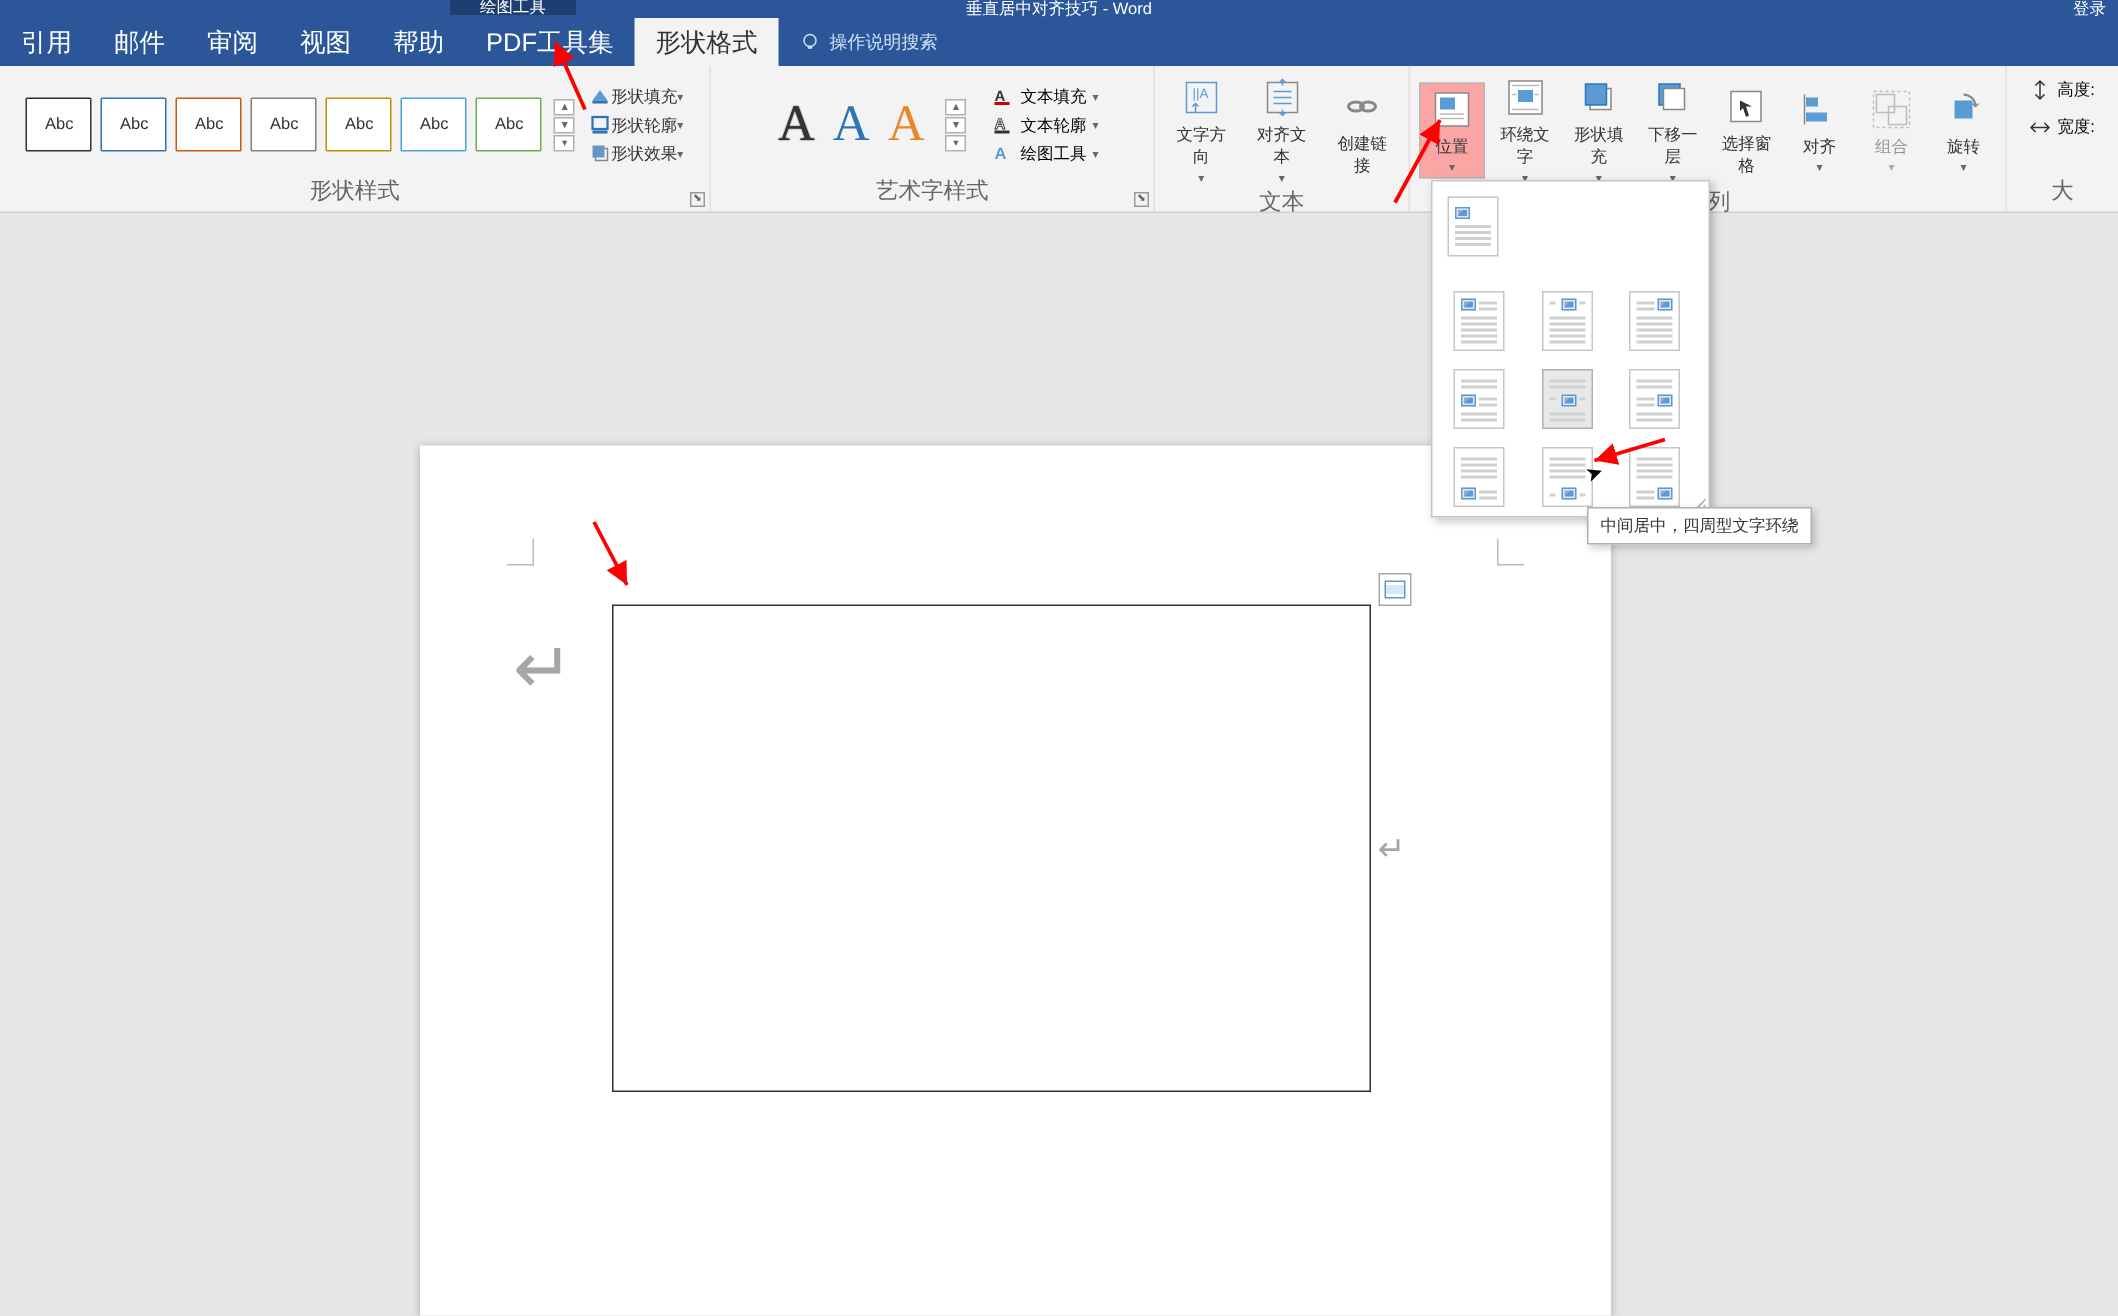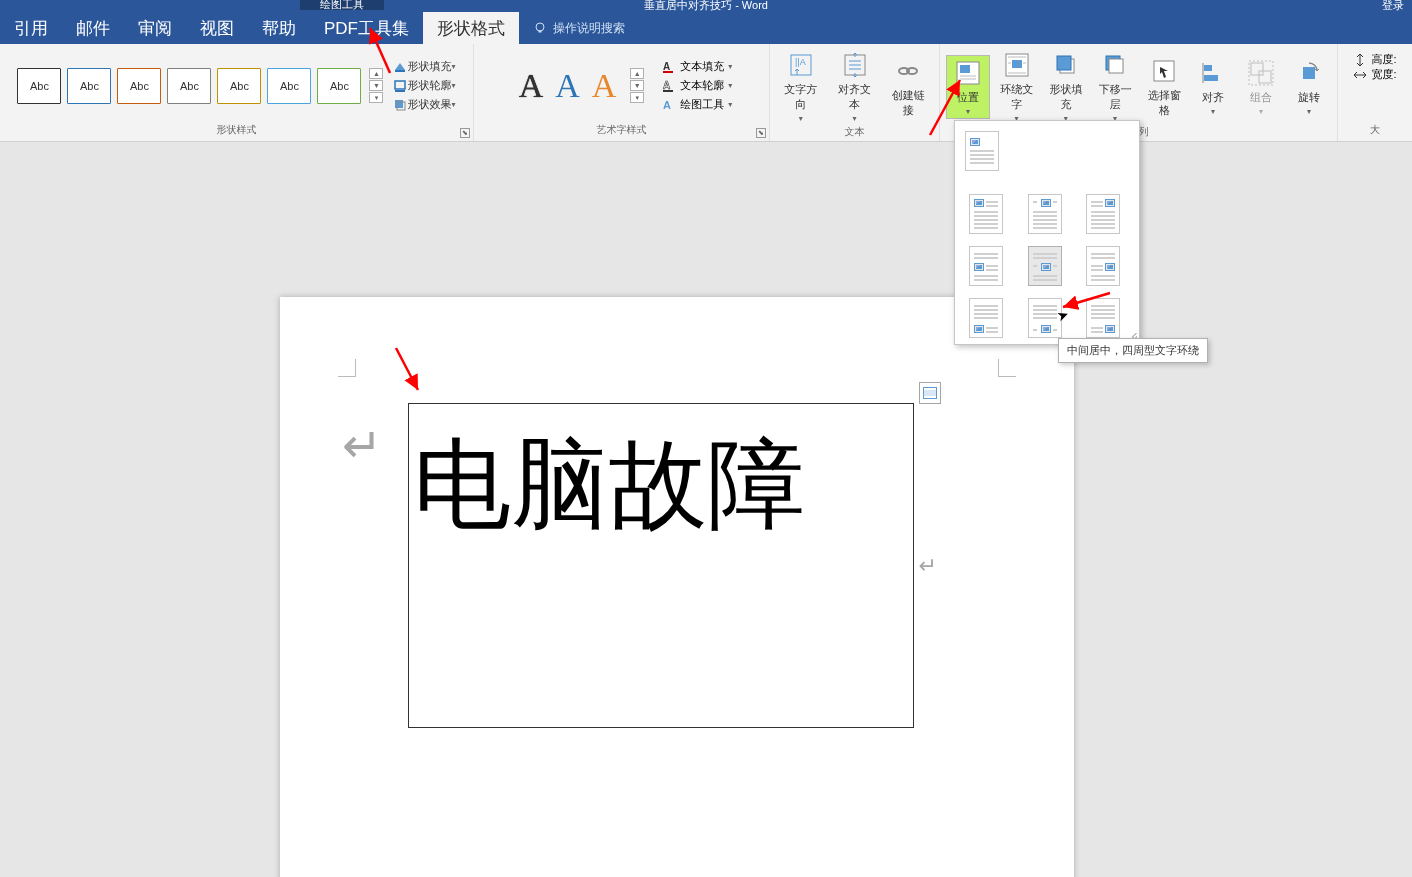--- a/index.html
+++ b/index.html
@@ -14,21 +14,21 @@
   
   .ribbon-tabs { background: #2b579a; color: #fff; height: 32px; display: flex; align-items: center; padding-left: 0; }
   .ribbon-tab { padding: 0 14px; height: 32px; display: flex; align-items: center; cursor: pointer; font-size: 17px; }
   .ribbon-tab.active { background: #f3f3f3; color: #333; }
   .tell-me { display: flex; align-items: center; padding: 0 14px; color: #cfe0f4; gap: 6px; }
   .lightbulb { width: 14px; height: 14px; display: inline-block; }
 
   
   .ribbon { background: #f3f3f3; height: 98px; border-bottom: 1px solid #d0d0d0; display: flex; }
   .ribbon-group { border-right: 1px solid #e0e0e0; padding: 4px 6px 2px 6px; display: flex; flex-direction: column; align-items: center; justify-content: space-between; position: relative; }
-  .group-label { font-size: 10px; color: #666; text-align: center; padding-bottom: 2px; width: 100%; }
+  .group-label { font-size: 15px; color: #666; text-align: center; padding-bottom: 2px; width: 100%; }
   .group-dialog { position: absolute; right: 3px; bottom: 3px; width: 10px; height: 10px; border: 1px solid #999; font-size: 7px; text-align: center; line-height: 8px; color: #666; }
   .group-body { display: flex; align-items: center; gap: 4px; flex: 1; }
 
   
   .style-gallery { display: flex; gap: 6px; align-items: center; }
   .style-swatch { width: 44px; height: 36px; border: 1px solid #333; background: #fff; display: flex; align-items: center; justify-content: center; font-size: 11px; color: #333; border-radius: 1px; }
   .style-swatch.blue-border { border-color: #2e75b6; }
   .style-swatch.orange-border { border-color: #c55a11; }
   .style-swatch.gray-border { border-color: #808080; }
   .style-swatch.yellow-border { border-color: #bf9000; }
@@ -53,24 +53,24 @@
   .text-controls { display: flex; flex-direction: column; gap: 4px; padding-left: 6px; }
   .text-ctrl-row { display: flex; align-items: center; gap: 4px; font-size: 11px; }
 
   
   .big-btn { display: flex; flex-direction: column; align-items: center; gap: 2px; padding: 2px 6px; min-width: 44px; }
   .big-btn-label { font-size: 11px; color: #333; text-align: center; }
   .big-icon { width: 30px; height: 30px; display: flex; align-items: center; justify-content: center; }
   .chevron-down { font-size: 8px; color: #666; }
 
   
-  .big-btn.selected { background: #bef264; border: 1px solid #b8b8b8; border-radius: 0; }
-
-  
-  .size-group { display: flex; flex-direction: column; gap: 0; padding: 4px 6px; }
+  .big-btn.selected { background: #fca5a5; border: 1px solid #b8b8b8; border-radius: 0; }
+
+  
+  .size-group { display: flex; flex-direction: column; gap: 10px; padding: 4px 6px; }
   .size-row { display: flex; align-items: center; gap: 4px; font-size: 11px; }
 
   
   .doc-area { position: absolute; top: 142px; left: 0; right: 0; bottom: 0; background: #e6e6e6; }
   .page { position: absolute; left: 280px; top: 155px; width: 794px; height: 700px; background: #fff; box-shadow: 0 0 6px rgba(0,0,0,0.25); }
   .corner { position: absolute; width: 18px; height: 18px; border: 1px solid #bbb; }
   .corner.tl { top: 62px; left: 58px; border-right: none; border-bottom: none; transform: rotate(180deg);}
   .corner.tr { top: 62px; right: 58px; border-left: none; border-bottom: none; transform: rotate(180deg);}
   
   .para-mark { position: absolute; left: 62px; top: 120px; font-size: 48px; color: #a6a6a6; font-family: serif; }
@@ -387,21 +387,20 @@
   <div class="page">
     <div class="corner tl"></div>
     <div class="corner tr"></div>
 
     <div class="para-mark">↵</div>
     <div class="textbox-frame">
       <div class="layout-badge">
         <div class="layout-badge-inner"></div>
       </div>
       <div class="textbox-content">
-        <div>电脑故障</div>
       </div>
       <div class="frame-handle fh-right">↵</div>
     </div>
   </div>
 </div>
 
 <div class="position-panel">
   <div class="panel-inline-row">
     <div class="pos-thumb">
       <div class="pic" style="top:6px;left:4px"></div>

